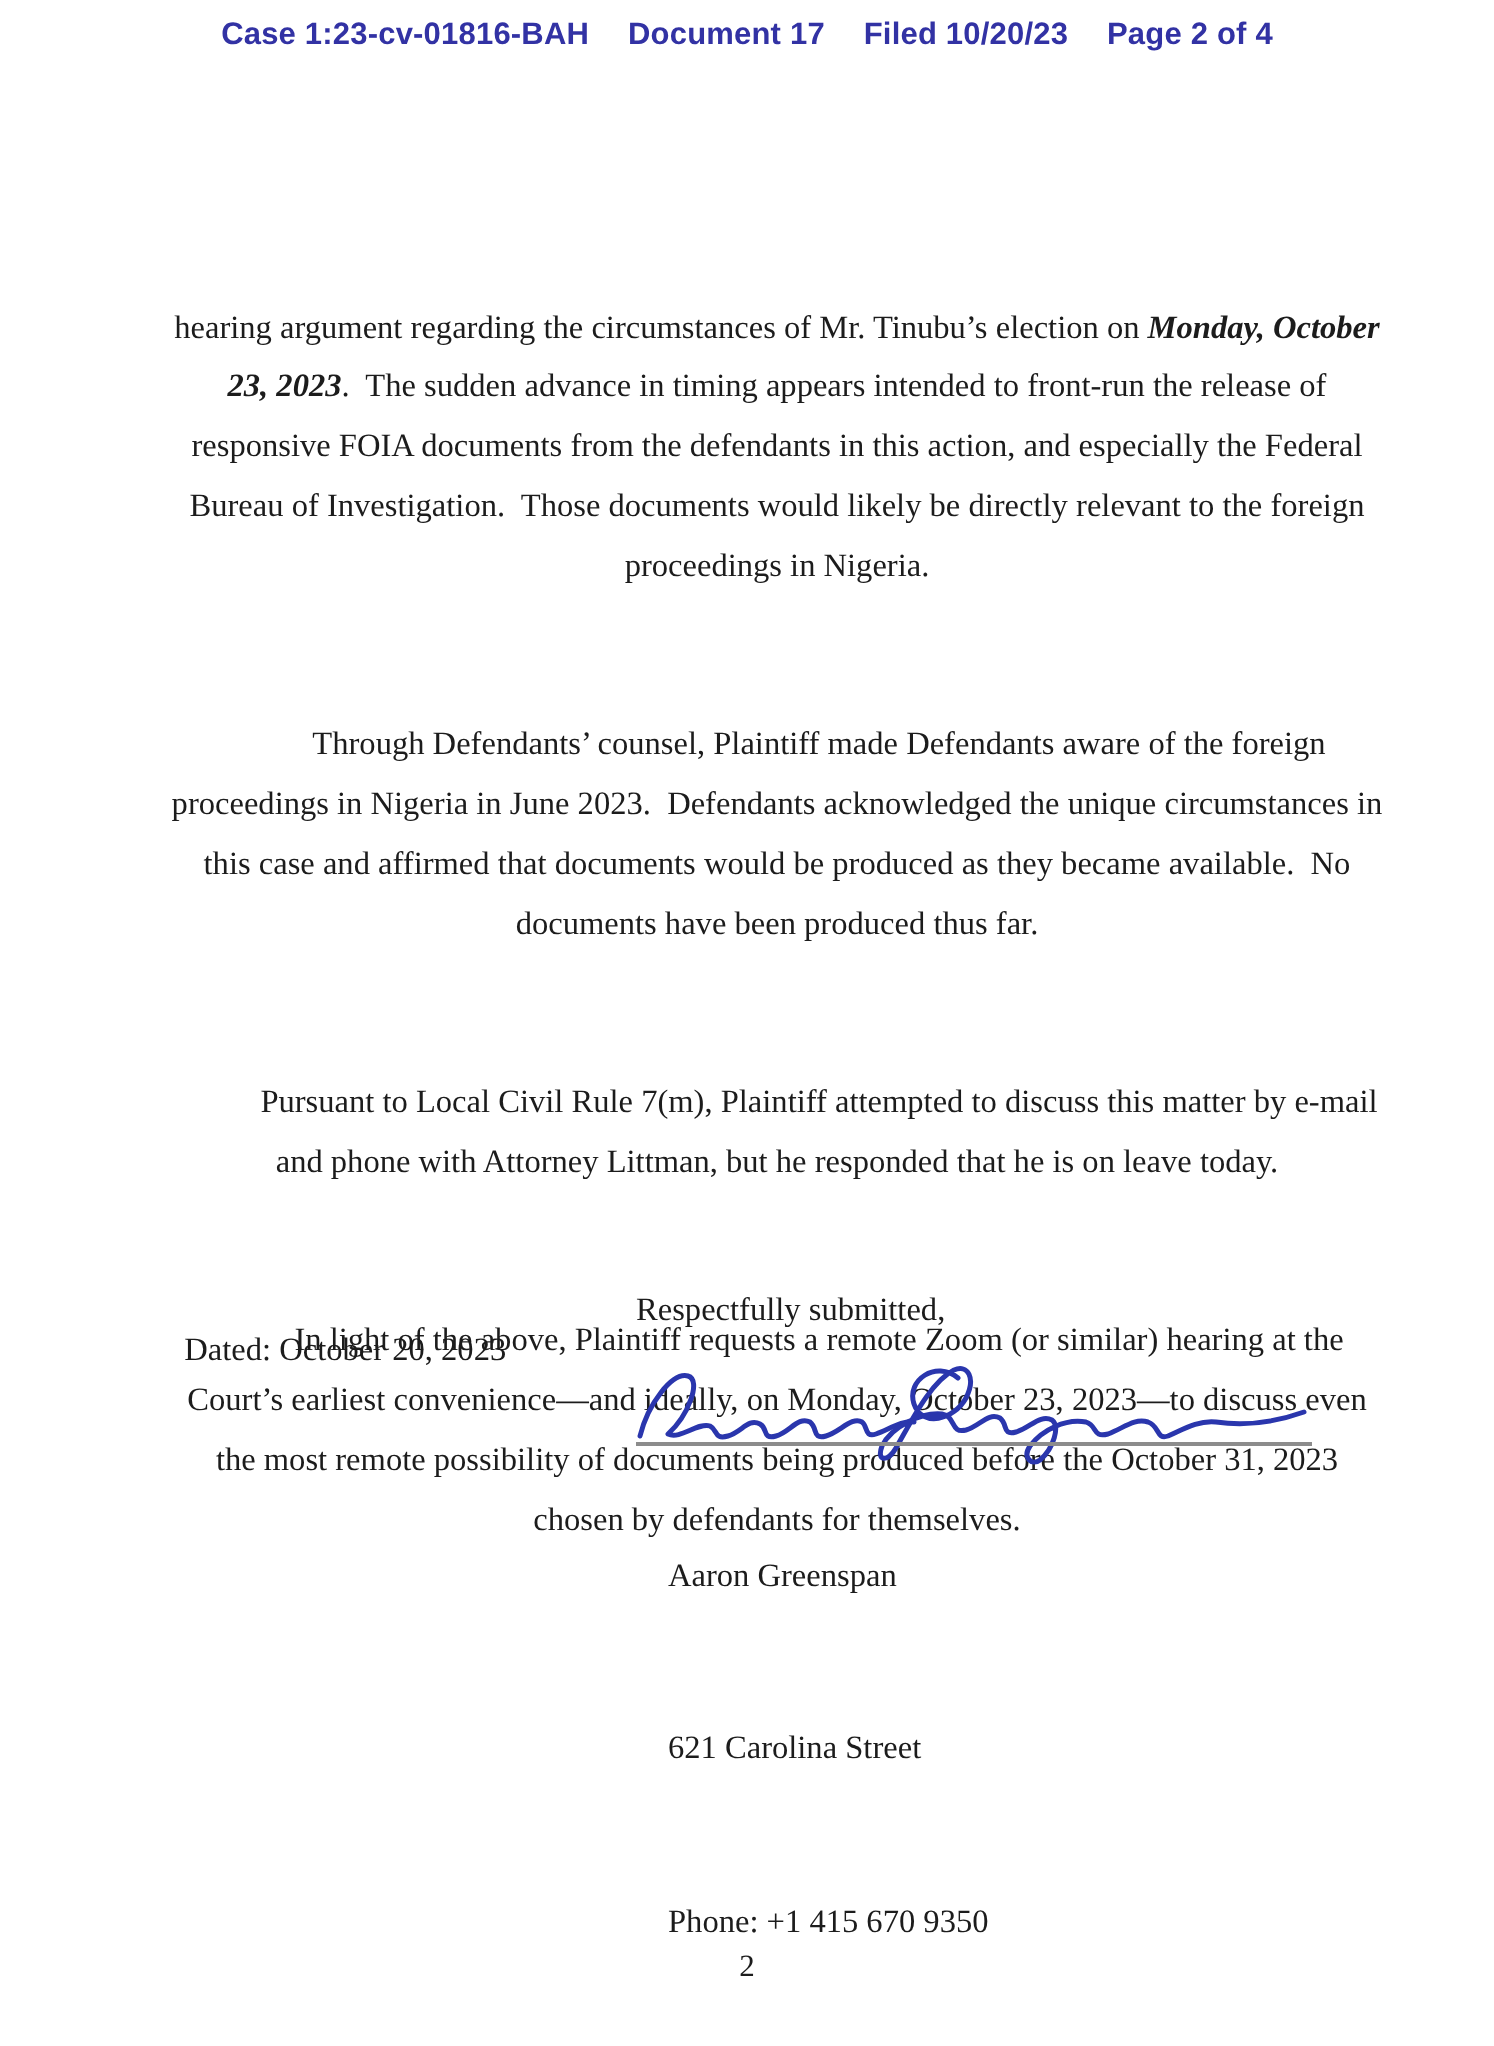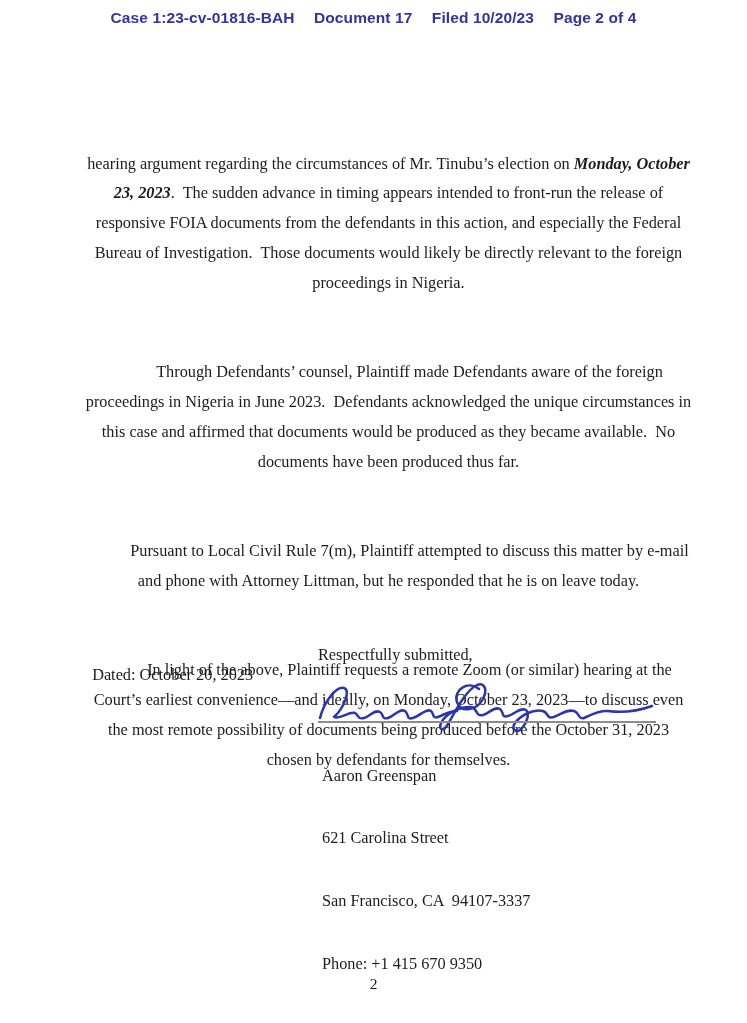--- a/index.html
+++ b/index.html
@@ -70,21 +70,21 @@
   }
   .contact-block {
     position: absolute;
     left: 318px;
     top: 726px;
     font-size: 16.3px;
     line-height: 18.3px;
     color: #1c1c1c;
     white-space: pre-wrap;
   }
-  .contact-block div { margin: 4px; }
+  .contact-block div { margin: 16px; }
   .page-number {
     position: absolute;
     top: 975px;
     left: 0;
     right: 0;
     text-align: center;
     font-size: 15.5px;
     color: #1c1c1c;
   }
 </style>
@@ -114,18 +114,17 @@
   <g fill="none" stroke="#2a36ad" stroke-width="2.5" stroke-linecap="round" stroke-linejoin="round">
     <path d="M8,42 C12,26 24,10 32,12 C39,14 32,32 22,41 C28,44 37,35 43,37 C47,39 45,44 52,42 C59,40 62,33 68,36 C72,38 69,44 76,42 C83,40 87,32 93,35 C97,38 94,44 101,42 C108,40 114,32 119,35 C122,37 120,43 126,41 C132,39 139,34 145,35"></path>
     <path d="M167,13 C156,4 141,14 145,26 C149,38 165,34 171,23 C176,13 172,6 165,9 C153,15 143,36 136,48 C132,55 126,55 129,47 C134,37 149,30 159,31 C166,32 163,41 171,39 C178,37 182,30 188,33 C192,36 189,42 196,40 C203,38 208,31 214,34 C218,37 215,48 208,54 C204,57 199,53 203,47 C209,39 221,33 231,35 C237,37 234,43 242,41 C250,38 255,33 262,35 C268,37 266,44 272,42 C279,39 287,34 296,35 C310,37 326,35 340,30"></path>
   </g>
 </svg>
 <div class="signature-rule"></div>
 
 <div class="contact-block">
   <div>Aaron Greenspan</div>
   <div>621 Carolina Street</div>
-  <div>San Francisco, CA  94107-3337</div>
   <div>Phone: +1 415 670 9350</div>
   
 </div>
 
 <div class="page-number">2</div>
 
 </body></html>

